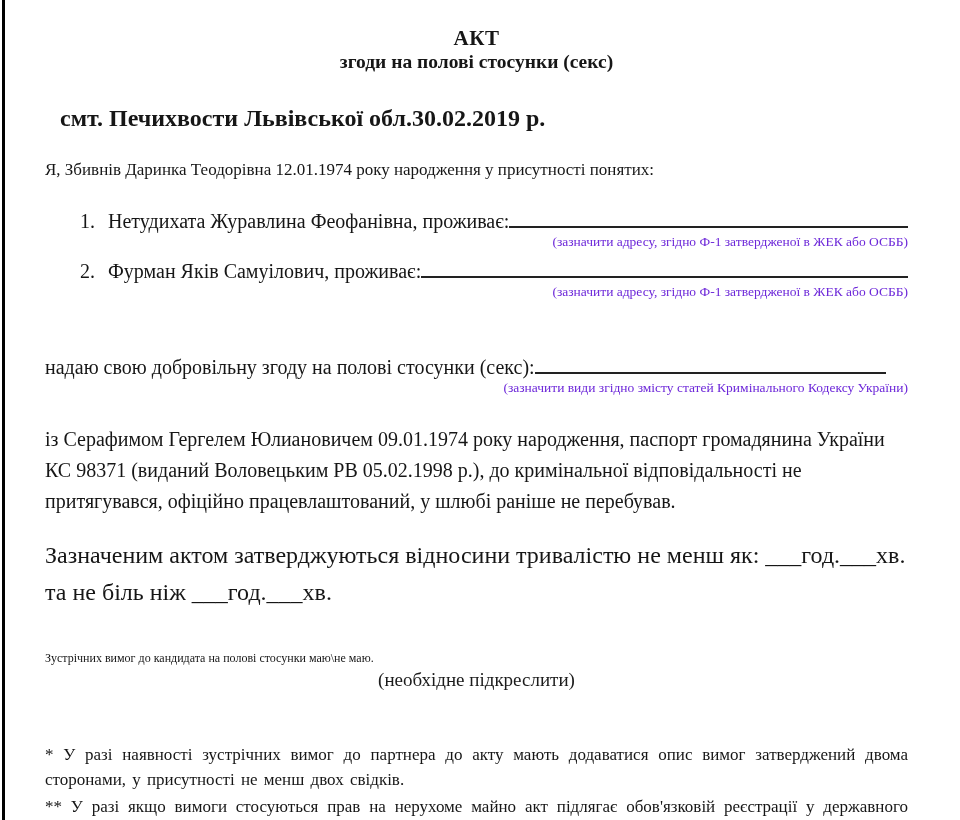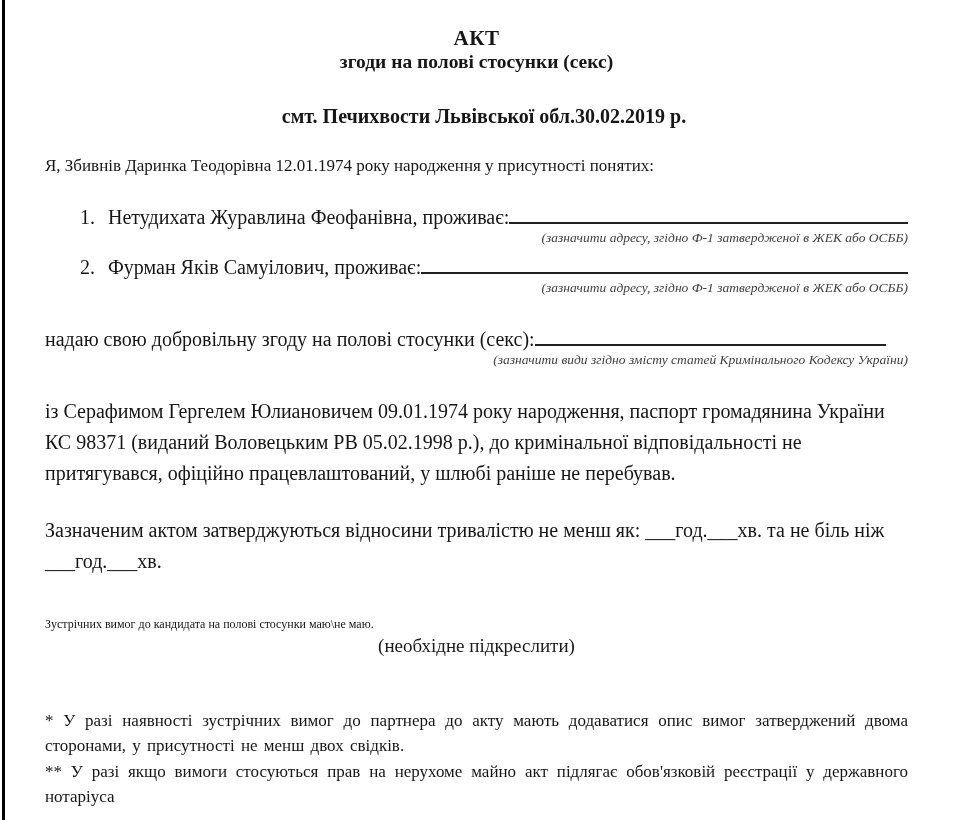--- a/index.html
+++ b/index.html
@@ -23,22 +23,22 @@
   }
   .doc-title {
     text-align: center; font-weight: bold;
     font-size: 21px; letter-spacing: 0.5px;
   }
   .doc-subtitle {
     text-align: center; font-weight: bold;
     font-size: 19.5px; margin-top: 0;
   }
   .place-date {
-    display: flex; justify-content: center;
-    font-weight: bold; font-size: 20px;
+    display: flex; justify-content: flex-start;
+    font-weight: bold; font-size: 24px;
     margin-top: 32px; padding-left: 15px;
   }
   .intro {
     font-size: 17px; margin-top: 28px;
   }
   .witness-list { margin-top: 26px; }
   .witness-item { margin-bottom: 4px; }
   .witness-row {
     display: flex; align-items: baseline;
     padding-left: 35px; font-size: 20px;
@@ -49,35 +49,34 @@
     flex: 1 1 auto;
     border-bottom: 2px solid #222;
     height: 1.1em;
     min-width: 40px;
   }
   .field-caption {
     text-align: right;
     font-size: 13.5px;
     margin-top: 1px;
     margin-bottom: 6px;
-    color: #404040;
-    font-style: italic;
+    color: #6d28d9;
   }
-  .consent-block { margin-top: 28px; }
+  .consent-block { margin-top: 52px; }
   .consent-row {
     display: flex; align-items: baseline; font-size: 20px;
   }
   .consent-row .fill-line { margin-right: 22px; }
   .body-par {
     font-size: 20px; line-height: 1.55;
     margin-top: 28px;
   }
   .duration-par {
-    font-size: 20px; line-height: 1.55;
-    margin-top: 26px;
+    font-size: 24px; line-height: 1.55;
+    margin-top: 20px;
   }
   .counter-block { margin-top: 40px; }
   .counter-line { font-size: 12px; }
   .counter-caption {
     text-align: center;
     font-size: 19px;
     margin-top: 3px;
     color: #1c1c1c;
   }
   .footnotes {

